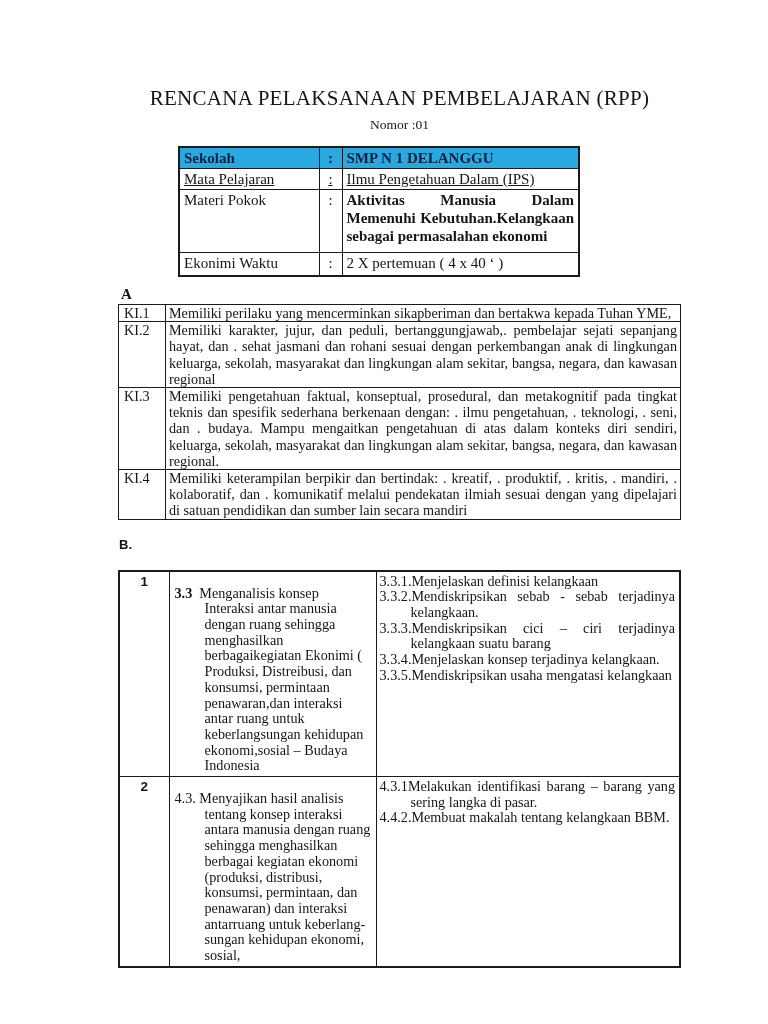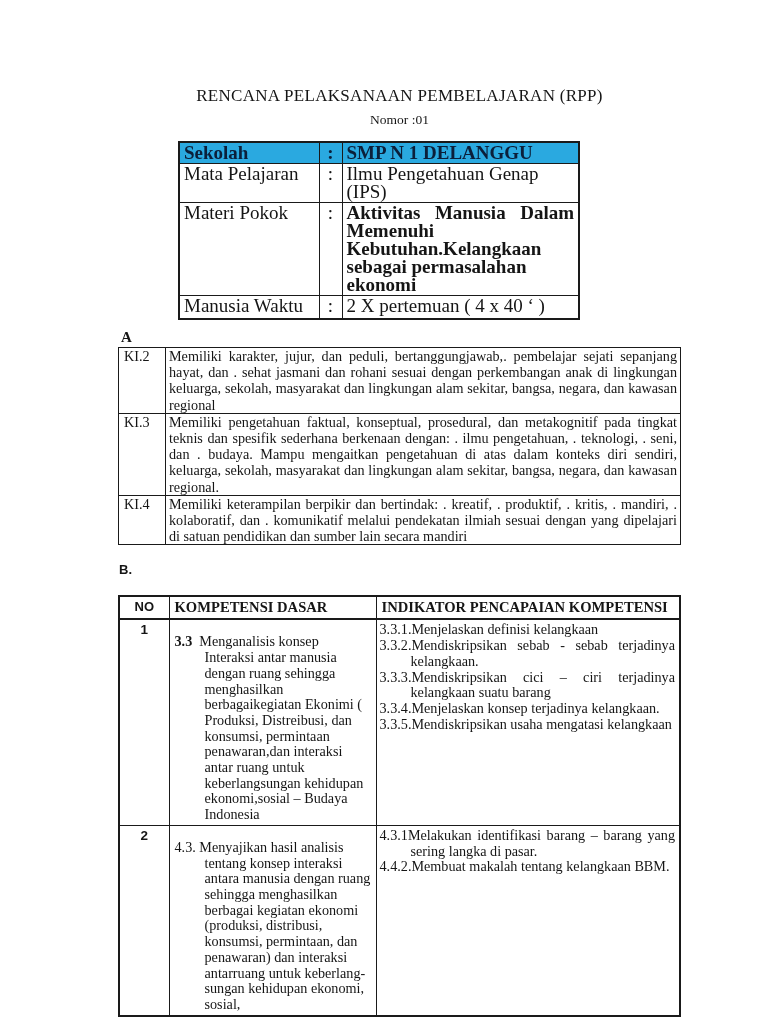--- a/index.html
+++ b/index.html
@@ -4,47 +4,47 @@
 <style>
   html,body { margin:0; padding:0; background:#ffffff; }
   .page {
     position:relative; width:768px; height:1024px; background:#fff;
     font-family:"Liberation Serif", serif; color:var(--text, #151515);
     overflow:hidden;
   }
   .inner { margin-left:118px; width:563px; }
 
   .title {
-    margin-top:86px; text-align:center; font-size:17px;
+    margin-top:86px; text-align:center; font-size:21px;
     letter-spacing:0.3px; white-space:nowrap;
   }
   .subtitle { text-align:center; font-size:13.5px; margin-top:6px; }
 
   
   .info-table {
     margin-left:60px; margin-top:13px; width:402px;
     border-collapse:collapse; table-layout:fixed;
     border:2px solid var(--border, #1a1a1a);
   }
   .info-table td {
     border:1px solid var(--border, #1a1a1a);
-    vertical-align:top; font-size:19px; line-height:18px;
+    vertical-align:top; font-size:15px; line-height:18px;
     padding:1px 4px;
   }
   .info-table col.c-lbl { width:140px; }
   .info-table col.c-cln { width:23px; }
   .info-table col.c-val { width:237px; }
   .info-table tr.hdr td {
     background:var(--header_bg, #2aa9e0);
     color:var(--header_text, #0b1f3a);
     font-weight:bold;
   }
   .info-table td.cln { text-align:center; padding:1px 0; }
   .r-sekolah td { height:17px; }
-  .r-mapel td { height:16px; }
+  .r-mapel td { height:16px;text-decoration:underline; }
   .r-materi td { height:60px; }
   .r-kelas td { height:13px; }
   .r-waktu td { height:20px; }
   .materi-val { font-weight:bold; }
   .materi-val .jline { text-align:justify; text-align-last:justify; }
   .kelas-pad { padding-left:8px !important; }
 
   
   .sec-a { font-weight:bold; font-size:15px; margin:9px 0 1px 3px; }
   .sec-b {
@@ -113,47 +113,51 @@
         </colgroup>
       <tbody>
           <tr class="hdr r-sekolah">
         <td>Sekolah</td>
         <td class="cln">:</td>
         <td>SMP  N 1 DELANGGU</td>
       </tr>
       <tr class="r-mapel">
         <td>Mata Pelajaran</td>
         <td class="cln">:</td>
-        <td>Ilmu Pengetahuan Genap (IPS)</td>
+        <td>Ilmu Pengetahuan Dalam (IPS)</td>
       </tr>
       <tr class="r-materi">
         <td>Materi Pokok</td>
         <td class="cln">:</td>
         <td class="materi-val">
           <div class="jline">Aktivitas Manusia Dalam</div>
           <div class="jline">Memenuhi Kebutuhan.Kelangkaan</div>
           <div>sebagai permasalahan ekonomi</div>
         </td>
       </tr>
       <tr class="r-waktu">
-        <td>Manusia Waktu</td>
+        <td>Ekonimi Waktu</td>
         <td class="cln">:</td>
         <td>2 X pertemuan ( 4 x 40 ‘ )</td>
       </tr>
     </tbody>
       </table>
 
     <div class="sec-a">A</div>
 
     <table class="ki-table">
       <colgroup>
           <col class="c-code">
           <col>
         </colgroup>
       <tbody>
+          <tr>
+        <td class="ki-code">KI.1</td>
+        <td class="ki-text">Memiliki perilaku yang mencerminkan sikapberiman dan bertakwa kepada Tuhan YME,</td>
+      </tr>
       <tr>
         <td class="ki-code">KI.2</td>
         <td class="ki-text">Memiliki karakter, jujur, dan peduli, bertanggungjawab,. pembelajar sejati sepanjang hayat, dan . sehat jasmani dan rohani sesuai dengan perkembangan anak di lingkungan keluarga, sekolah, masyarakat dan lingkungan alam sekitar, bangsa, negara, dan kawasan regional</td>
       </tr>
       <tr>
         <td class="ki-code">KI.3</td>
         <td class="ki-text">Memiliki pengetahuan faktual, konseptual, prosedural, dan metakognitif pada tingkat teknis dan spesifik sederhana berkenaan dengan: . ilmu pengetahuan, . teknologi, . seni, dan . budaya. Mampu mengaitkan pengetahuan di atas dalam konteks diri sendiri, keluarga, sekolah, masyarakat dan lingkungan alam sekitar, bangsa, negara, dan kawasan regional.</td>
       </tr>
       <tr>
         <td class="ki-code">KI.4</td>
@@ -164,25 +168,20 @@
 
     <div class="sec-b">B.</div>
 
     <table class="kd-table">
       <colgroup>
           <col class="c-no">
           <col class="c-kd">
           <col>
         </colgroup>
       <tbody>
-          <tr>
-        <th class="th-no">NO</th>
-        <th>KOMPETENSI DASAR</th>
-        <th>INDIKATOR PENCAPAIAN KOMPETENSI</th>
-      </tr>
       <tr class="row1">
         <td class="no-cell">1</td>
         <td>
           <div class="kd-para"><span class="kd-num">3.3</span>&nbsp;&nbsp;<span>Menganalisis konsep Interaksi antar manusia dengan ruang sehingga menghasilkan berbagaikegiatan Ekonimi ( Produksi, Distreibusi, dan konsumsi, permintaan penawaran,dan interaksi antar ruang untuk keberlangsungan kehidupan ekonomi,sosial – Budaya Indonesia</span></div>
         </td>
         <td class="ind-cell">
           <div class="ind">3.3.1.Menjelaskan definisi kelangkaan</div>
           <div class="ind">3.3.2.Mendiskripsikan sebab - sebab terjadinya kelangkaan.</div>
           <div class="ind">3.3.3.Mendiskripsikan cici – ciri terjadinya kelangkaan suatu barang</div>
           <div class="ind">3.3.4.Menjelaskan konsep terjadinya kelangkaan.</div>

